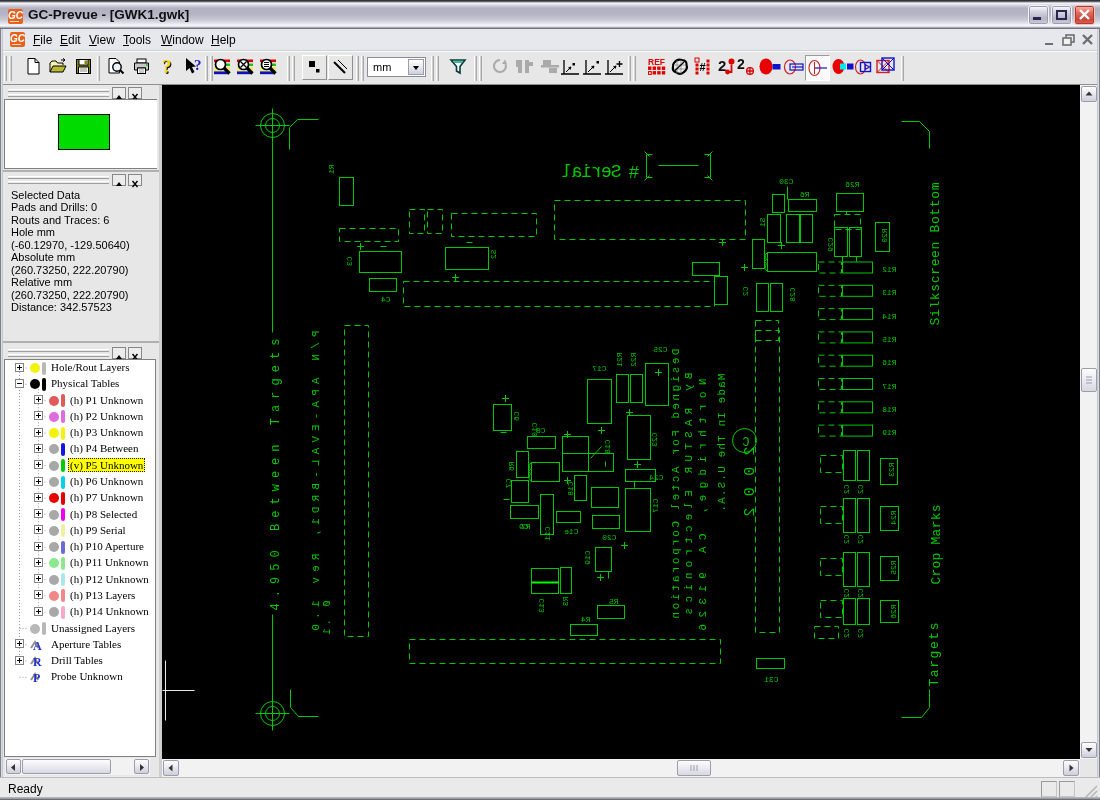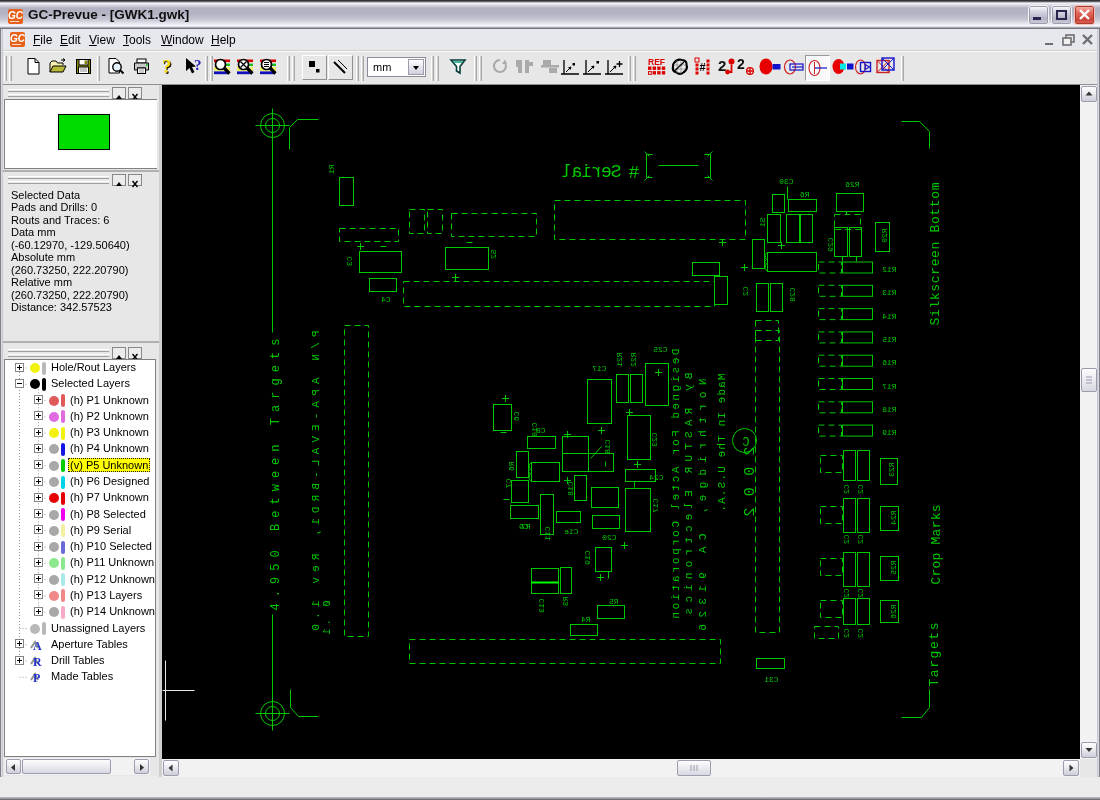--- a/index.html
+++ b/index.html
@@ -25,21 +25,21 @@
 .menuitem { position:absolute; top:4px; font-size:12px; color:#000; }
 .mdibtn { position:absolute; top:3px; width:17px; height:16px; background:#E7E7EE; }
 #toolbar { position:absolute; left:3px; top:51px; width:1094px; height:34px; background:#E7E7E7;
   border-top:1px solid #fcfcfc; border-bottom:1px solid #8f8f8f; }
 .grip { position:absolute; top:4px; height:25px; width:3px;
   border-left:1px solid #fdfdfd; background:#d0d0d0; border-right:1px solid #a9a9a9; }
 .tbi { position:absolute; top:56px; }
 #leftpanel { position:absolute; left:3px; top:85px; width:156px; height:691px; background:#E7E7E7; }
 .ridge { position:absolute; height:3px; border-top:1px solid #ffffff; border-bottom:1px solid #a0a0a0; }
 .pbtn { position:absolute; width:14px; height:12px; background:#ECECEC; border:1px solid #888888; }
-.treetxt { position:absolute; font-size:11px; color:#000; white-space:nowrap; }
+.treetxt { position:absolute; font-size:11px; color:#000; white-space:nowrap;font-family:Liberation Serif, serif; }
 .dot { position:absolute; border-radius:50%; }
 .bar { position:absolute; width:4px; height:13px; border-radius:2px; }
 .plusbox { position:absolute; width:9px; height:9px; background:#fff; border:1px solid #848484; }
 .plusbox i { position:absolute; left:1px; top:3px; width:5px; height:1px; background:#000; }
 .plusbox.pl b { position:absolute; left:3px; top:1px; width:1px; height:5px; background:#000; }
 #statusbar { position:absolute; left:0px; top:777px; width:1100px; height:23px; background:#EAEAEA;
   border-top:1px solid #bdbdbd; }
 #statusbar .txt { position:absolute; left:8px; top:4px; font-size:12px; color:#000; }
 .frameL { position:absolute; left:0; top:29px; width:3px; height:748px;
   background:linear-gradient(90deg,#55555e,#d9d9e2,#bfbfca); }
@@ -299,21 +299,21 @@
       <div class="ridge" style="left:5px;top:96px;width:101px"></div>
       <div class="pbtn" style="left:109px;top:89px"><svg width="12" height="10">
           <path d="M3 7 L6 3 L9 7 Z" fill="#000"></path>
         </svg></div>
       <div class="pbtn" style="left:125px;top:89px"><svg width="12" height="10">
           <path d="M3.5 2 L8.5 8 M8.5 2 L3.5 8" stroke="#000" stroke-width="1.4"></path>
         </svg></div>
       <div class="p2line" style="top:103.5px">Selected Data</div>
       <div class="p2line" style="top:116.0px">Pads and Drills: 0</div>
       <div class="p2line" style="top:128.5px">Routs and Traces: 6</div>
-      <div class="p2line" style="top:141.0px">Data mm</div>
+      <div class="p2line" style="top:141.0px">Hole mm</div>
       <div class="p2line" style="top:153.5px">(-60.12970, -129.50640)</div>
       <div class="p2line" style="top:166.0px">Absolute mm</div>
       <div class="p2line" style="top:178.5px">(260.73250, 222.20790)</div>
       <div class="p2line" style="top:191.0px">Relative mm</div>
       <div class="p2line" style="top:203.5px">(260.73250, 222.20790)</div>
       <div class="p2line" style="top:216.0px">Distance: 342.57523</div>
       <div style="position:absolute;left:0px;top:256px;width:156px;height:2px;background:#b0b0b0"></div>
       <div class="ridge" style="left:5px;top:264px;width:101px"></div>
       <div class="ridge" style="left:5px;top:269px;width:101px"></div>
       <div class="pbtn" style="left:109px;top:262px"><svg width="12" height="10">
@@ -355,21 +355,21 @@
           <b></b>
         </div>
         <div class="dot" style="left:26px;top:4.0px;width:10px;height:10px;background:#f2f20c"></div>
         <div class="bar" style="left:38px;top:2.5px;background:#b8b8b8"></div>
         <div class="treetxt" style="left:47px;top:2.0px">Hole/Rout Layers</div>
         <div class="plusbox" style="left:11px;top:19.8px">
           <i></i>
         </div>
         <div class="dot" style="left:26px;top:20.3px;width:10px;height:10px;background:#000000"></div>
         <div class="bar" style="left:38px;top:18.8px;background:#000000"></div>
-        <div class="treetxt" style="left:47px;top:18.3px">Selected Layers</div>
+        <div class="treetxt" style="left:47px;top:18.3px">Physical Tables</div>
         <div class="plusbox pl" style="left:30px;top:36.1px">
           <i></i>
           <b></b>
         </div>
         <div class="dot" style="left:45px;top:36.6px;width:10px;height:10px;background:#e05a5a"></div>
         <div class="bar" style="left:57px;top:35.1px;background:#e05a5a"></div>
         <div class="treetxt" style="left:66px;top:34.6px">(h) P1 Unknown</div>
         <div class="plusbox pl" style="left:30px;top:52.3px">
           <i></i>
           <b></b>
@@ -383,35 +383,35 @@
         </div>
         <div class="dot" style="left:45px;top:69.1px;width:10px;height:10px;background:#f2f20c"></div>
         <div class="bar" style="left:57px;top:67.6px;background:#f2f20c"></div>
         <div class="treetxt" style="left:66px;top:67.1px">(h) P3 Unknown</div>
         <div class="plusbox pl" style="left:30px;top:84.9px">
           <i></i>
           <b></b>
         </div>
         <div class="dot" style="left:45px;top:85.4px;width:10px;height:10px;background:#a8a8a8"></div>
         <div class="bar" style="left:57px;top:83.9px;background:#1414e6"></div>
-        <div class="treetxt" style="left:66px;top:83.4px">(h) P4 Unknown</div>
+        <div class="treetxt" style="left:66px;top:83.4px">(h) P4 Between</div>
         <div class="plusbox pl" style="left:30px;top:101.2px">
           <i></i>
           <b></b>
         </div>
         <div class="dot" style="left:45px;top:101.7px;width:10px;height:10px;background:#a8a8a8"></div>
         <div class="bar" style="left:57px;top:100.2px;background:#00cc00"></div>
         <div class="treetxt" style="left:64px;top:99.2px;background:#ffff00;border:1px dotted #222;padding:0 1px">(v) P5 Unknown</div>
         <div class="plusbox pl" style="left:30px;top:117.5px">
           <i></i>
           <b></b>
         </div>
         <div class="dot" style="left:45px;top:118.0px;width:10px;height:10px;background:#a8a8a8"></div>
         <div class="bar" style="left:57px;top:116.5px;background:#00d2e8"></div>
-        <div class="treetxt" style="left:66px;top:116.0px">(h) P6 Designed</div>
+        <div class="treetxt" style="left:66px;top:116.0px">(h) P6 Unknown</div>
         <div class="plusbox pl" style="left:30px;top:133.7px">
           <i></i>
           <b></b>
         </div>
         <div class="dot" style="left:45px;top:134.2px;width:10px;height:10px;background:#e60000"></div>
         <div class="bar" style="left:57px;top:132.7px;background:#e60000"></div>
         <div class="treetxt" style="left:66px;top:132.2px">(h) P7 Unknown</div>
         <div class="plusbox pl" style="left:30px;top:150.0px">
           <i></i>
           <b></b>
@@ -425,21 +425,21 @@
         </div>
         <div class="dot" style="left:45px;top:166.8px;width:10px;height:10px;background:#a8a8a8"></div>
         <div class="bar" style="left:57px;top:165.3px;background:#f0f0a0"></div>
         <div class="treetxt" style="left:66px;top:164.8px">(h) P9 Serial</div>
         <div class="plusbox pl" style="left:30px;top:182.6px">
           <i></i>
           <b></b>
         </div>
         <div class="dot" style="left:45px;top:183.1px;width:10px;height:10px;background:#a8a8a8"></div>
         <div class="bar" style="left:57px;top:181.6px;background:#6a6ad8"></div>
-        <div class="treetxt" style="left:66px;top:181.1px">(h) P10 Selected</div>
+        <div class="treetxt" style="left:66px;top:181.1px">(h) P10 Aperture</div>
         <div class="plusbox pl" style="left:30px;top:198.9px">
           <i></i>
           <b></b>
         </div>
         <div class="dot" style="left:45px;top:199.4px;width:10px;height:10px;background:#8ce88c"></div>
         <div class="bar" style="left:57px;top:197.9px;background:#8ce88c"></div>
         <div class="treetxt" style="left:66px;top:197.4px">(h) P11 Unknown</div>
         <div class="plusbox pl" style="left:30px;top:215.1px">
           <i></i>
           <b></b>
@@ -479,21 +479,21 @@
         </div>
         <div style="position:absolute;left:26px;top:295.0px;width:13px;height:12px"><svg width="13" height="13">
             <path d="M1 9 L5 3 L8 9" stroke="#909090" stroke-width="2" fill="none"></path>
             <text x="3" y="11" font-size="12" font-weight="bold" font-family="Liberation Serif" fill="#2233cc">R</text>
           </svg></div>
         <div class="treetxt" style="left:47px;top:295.0px">Drill Tables</div>
         <div style="position:absolute;left:26px;top:311.3px;width:13px;height:12px"><svg width="13" height="13">
             <path d="M1 9 L5 3 L8 9" stroke="#909090" stroke-width="2" fill="none"></path>
             <text x="3" y="11" font-size="12" font-weight="bold" font-family="Liberation Serif" fill="#2233cc">P</text>
           </svg></div>
-        <div class="treetxt" style="left:47px;top:311.3px">Made Tables</div>
+        <div class="treetxt" style="left:47px;top:311.3px">Probe Unknown</div>
       </div>
       <div style="position:absolute;left:2px;top:673px;width:145px;height:17px;background:#F2F2F2">
         <div class="sbtn" style="left:1px;top:1px;width:15px;height:15px"><svg width="13" height="13">
             <path d="M8 3 L4 6.5 L8 10 Z" fill="#333"></path>
           </svg></div>
         <div class="sthumb" style="left:17px;top:1px;width:89px;height:15px"></div>
         <div class="sbtn" style="left:129px;top:1px;width:15px;height:15px"><svg width="13" height="13">
             <path d="M5 3 L9 6.5 L5 10 Z" fill="#333"></path>
           </svg></div>
       </div>
@@ -727,16 +727,24 @@
         </svg></div>
       <div class="sthumb" style="left:515px;top:1px;width:34px;height:16px"><svg width="32" height="14">
           <path d="M13 4 V10 M16 4 V10 M19 4 V10" stroke="#9c9cae"></path>
         </svg></div>
       <div class="sbtn" style="left:901px;top:1px;width:16px;height:16px"><svg width="14" height="14">
           <path d="M5.5 3.5 L9.5 7 L5.5 10.5 Z" fill="#333"></path>
         </svg></div>
     </div>
     <div style="position:absolute;left:1080px;top:759px;width:18px;height:18px;background:#E7E7E7"></div>
     <div style="position:absolute;left:159px;top:85px;width:3px;height:692px;background:#cfcfcf"></div>
+<div id="statusbar">
+  <div class="txt">Ready</div>
+  <div style="position:absolute;left:1041px;top:3px;width:16px;height:16px;border:1px solid #c5c5c5;border-top-color:#9a9a9a;border-left-color:#9a9a9a"></div>
+  <div style="position:absolute;left:1059px;top:3px;width:16px;height:16px;border:1px solid #c5c5c5;border-top-color:#9a9a9a;border-left-color:#9a9a9a"></div>
+  <svg style="position:absolute;left:1084px;top:7px" width="14" height="14">
+        <path d="M13 1 L1 13 M13 6 L6 13 M13 11 L11 13" stroke="#b5b5b5" stroke-width="1.5"></path>
+      </svg>
+</div>
 <div class="frameL"></div>
     <div class="frameR"></div>
     <div class="frameB"></div>
 </div>
 
 </body></html>

